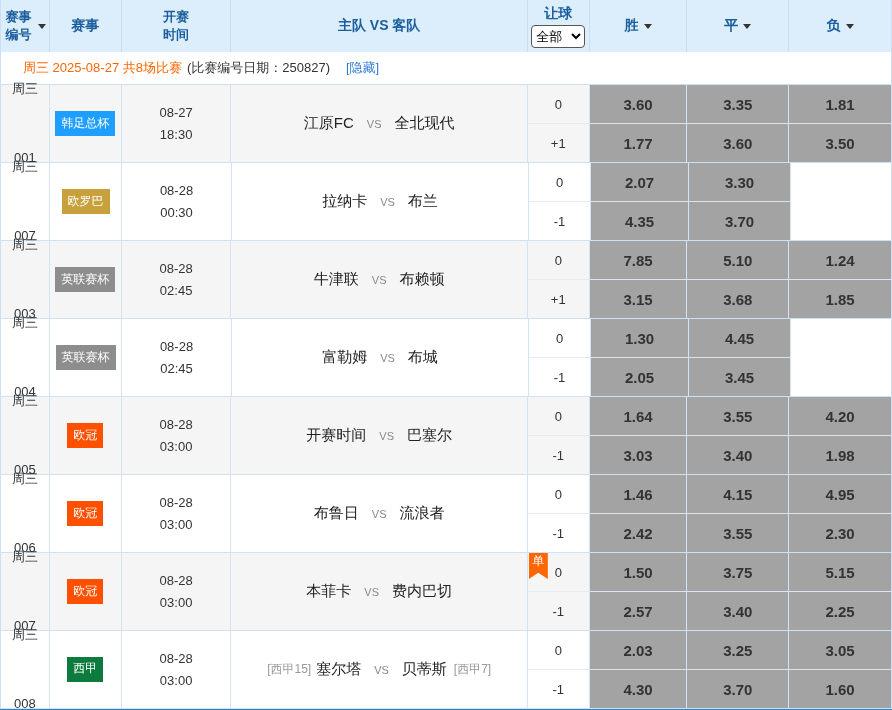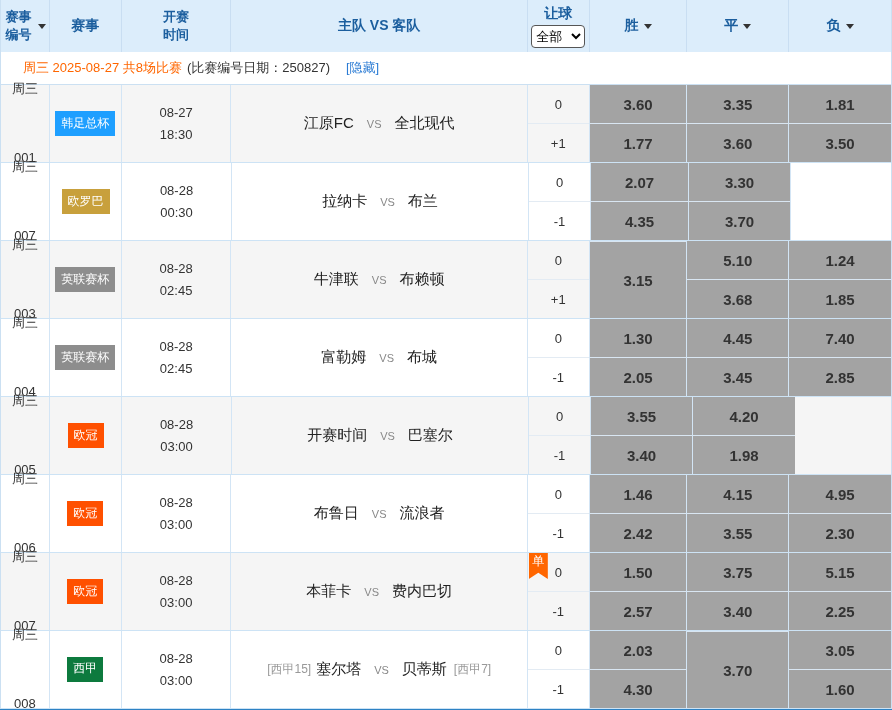--- a/index.html
+++ b/index.html
@@ -190,20 +190,21 @@
       <span class="vs">VS</span>
       <span>布赖顿</span>
 
     </div>
     <div class="cell c5">
 
       <div class="hcell">0</div>
       <div class="hcell second">+1</div>
     </div>
     <div class="cell codds c6">
+      <div class="ocell">7.85</div>
       <div class="ocell second">3.15</div>
     </div>
     <div class="cell codds c7">
       <div class="ocell">5.10</div>
       <div class="ocell second">3.68</div>
     </div>
     <div class="cell codds c8">
       <div class="ocell">1.24</div>
       <div class="ocell second">1.85</div>
     </div>
@@ -234,24 +235,20 @@
       <div class="hcell second">-1</div>
     </div>
     <div class="cell codds c6">
       <div class="ocell">1.30</div>
       <div class="ocell second">2.05</div>
     </div>
     <div class="cell codds c7">
       <div class="ocell">4.45</div>
       <div class="ocell second">3.45</div>
     </div>
-    <div class="cell codds c8">
-      <div class="ocell">7.40</div>
-      <div class="ocell second">2.85</div>
-    </div>
   </div>
 
   <div class="match-row">
     <div class="cell c1">
       <span>周三</span>
       <span>005</span>
     </div>
     <div class="cell c2">
       <span class="badge" style="background: rgb(255, 80, 0);">欧冠</span>
     </div>
@@ -263,20 +260,24 @@
 
       <span>开赛时间</span>
       <span class="vs">VS</span>
       <span>巴塞尔</span>
 
     </div>
     <div class="cell c5">
 
       <div class="hcell">0</div>
       <div class="hcell second">-1</div>
+    </div>
+    <div class="cell codds c6">
+      <div class="ocell">1.64</div>
+      <div class="ocell second">3.03</div>
     </div>
     <div class="cell codds c7">
       <div class="ocell">3.55</div>
       <div class="ocell second">3.40</div>
     </div>
     <div class="cell codds c8">
       <div class="ocell">4.20</div>
       <div class="ocell second">1.98</div>
     </div>
   </div>
@@ -379,20 +380,21 @@
     <div class="cell c5">
 
       <div class="hcell">0</div>
       <div class="hcell second">-1</div>
     </div>
     <div class="cell codds c6">
       <div class="ocell">2.03</div>
       <div class="ocell second">4.30</div>
     </div>
     <div class="cell codds c7">
+      <div class="ocell">3.25</div>
       <div class="ocell second">3.70</div>
     </div>
     <div class="cell codds c8">
       <div class="ocell">3.05</div>
       <div class="ocell second">1.60</div>
     </div>
   </div>
 </div>
 
 </div>

